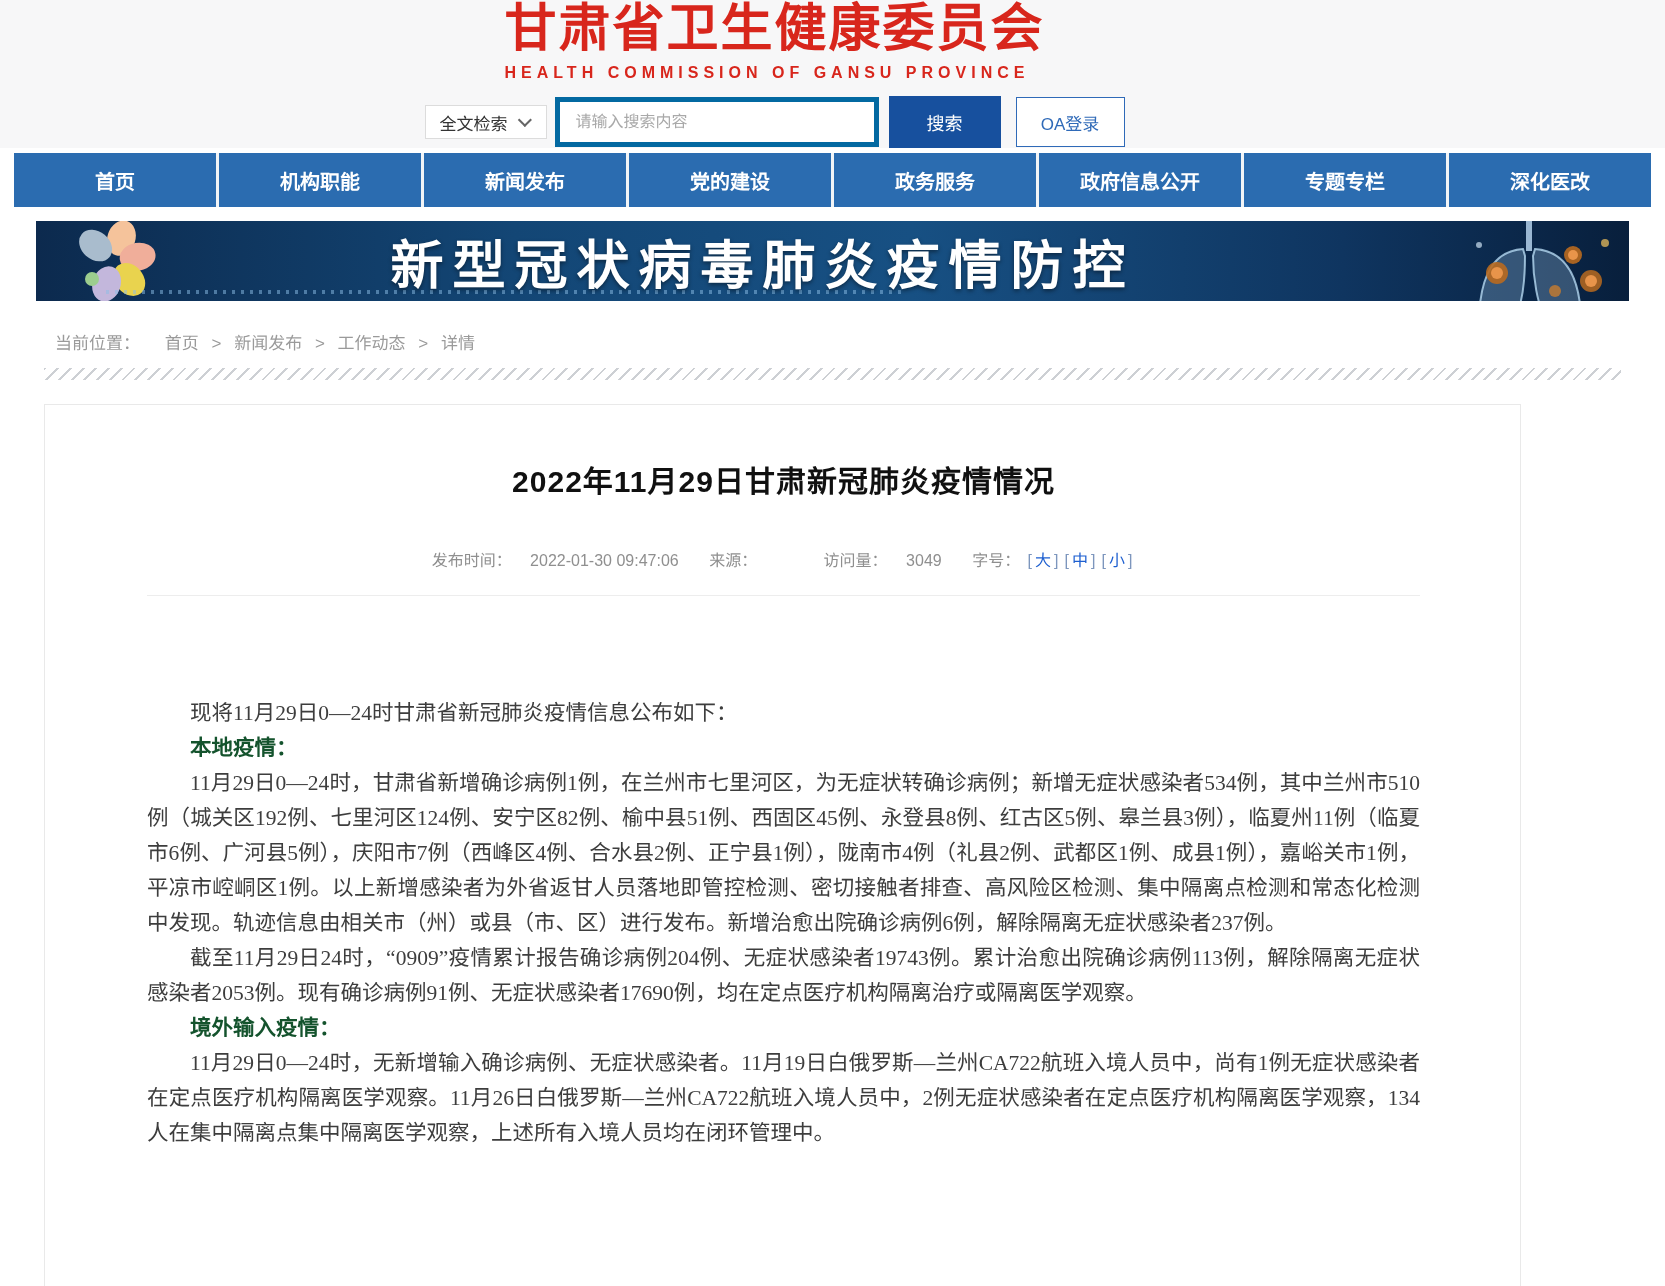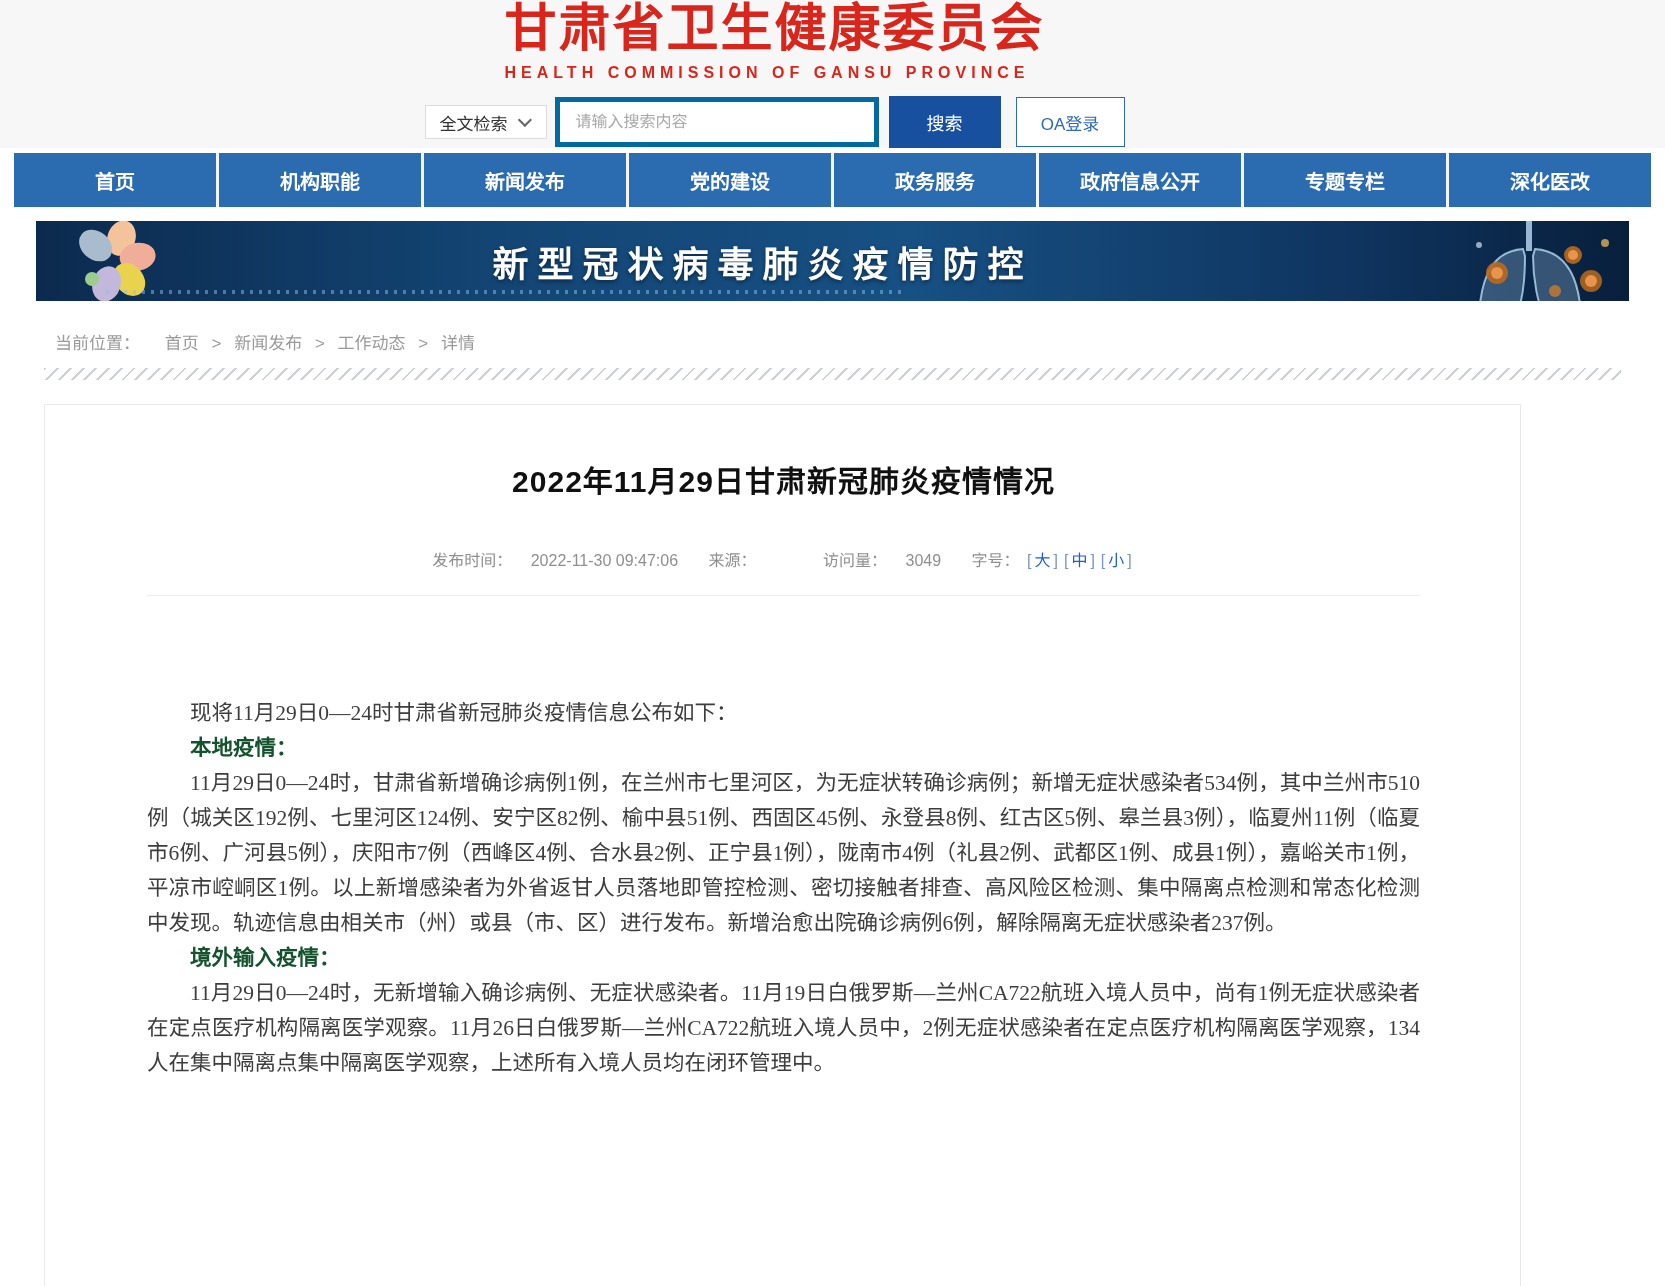--- a/index.html
+++ b/index.html
@@ -57,21 +57,21 @@
   .banner {
     margin:14px 36px 0; height:80px; position:relative; overflow:hidden;
     background:linear-gradient(90deg,#0c2a4e 0%,#134675 30%,#175083 55%,#0f3560 82%,#081f3c 100%);
     display:flex; align-items:center; justify-content:center; cursor:pointer;
   }
   .banner::after {
     content:""; position:absolute; left:70px; bottom:7px; width:800px; height:4px;
     background:repeating-linear-gradient(90deg,rgba(140,190,230,.5) 0 3px,transparent 3px 9px);
   }
   .banner-title {
-    color:#fff; font-size:36px; font-weight:bold; letter-spacing:9px;
+    color:#fff; font-size:53px; font-weight:bold; letter-spacing:9px;
     text-shadow:0 2px 4px rgba(0,0,0,.45); transform:translateX(-70px); z-index:2;
   }
   .pinwheel { position:absolute; left:36px; top:0; height:80px; width:84px; }
   .lungs { position:absolute; right:6px; top:0; height:80px; width:190px; }
 
   
   .breadcrumb { margin:28px 0 0 55px; font-size:17px; color:#9a9a9a; }
   .breadcrumb .bc-label { margin-right:20px; }
   .breadcrumb .bc-item { cursor:pointer; }
   .breadcrumb .bc-sep { margin:0 8px; }
@@ -177,29 +177,30 @@
   <span class="bc-item">详情</span>
 </div>
 
 <div class="hatch"></div>
 
 <div class="card">
   <h1 class="article-title">2022年11月29日甘肃新冠肺炎疫情情况</h1>
 
   <div class="meta">
     <span>发布时间：</span>
-    <span class="m-val">2022-11-30 09:47:06</span>
+    <span class="m-val">2022-01-30 09:47:06</span>
     <span class="m-gap-sm">来源：</span>
     <span></span>
     <span class="m-gap-lg">访问量：</span>
     <span class="m-val">3049</span>
     <span class="m-gap-sm">字号：</span>
     <span class="bk">[</span><span class="blue">大</span><span class="bk">]</span><span class="bk">[</span><span class="blue">中</span><span class="bk">]</span><span class="bk">[</span><span class="blue">小</span><span class="bk">]</span>
   </div>
 
   <div class="article-body">
     <p>现将11月29日0—24时甘肃省新冠肺炎疫情信息公布如下：</p>
     <p class="section">本地疫情：</p>
     <p>11月29日0—24时，甘肃省新增确诊病例1例，在兰州市七里河区，为无症状转确诊病例；新增无症状感染者534例，其中兰州市510例（城关区192例、七里河区124例、安宁区82例、榆中县51例、西固区45例、永登县8例、红古区5例、皋兰县3例），临夏州11例（临夏市6例、广河县5例），庆阳市7例（西峰区4例、合水县2例、正宁县1例），陇南市4例（礼县2例、武都区1例、成县1例），嘉峪关市1例，平凉市崆峒区1例。以上新增感染者为外省返甘人员落地即管控检测、密切接触者排查、高风险区检测、集中隔离点检测和常态化检测中发现。轨迹信息由相关市（州）或县（市、区）进行发布。新增治愈出院确诊病例6例，解除隔离无症状感染者237例。</p>
+    <p>截至11月29日24时，“0909”疫情累计报告确诊病例204例、无症状感染者19743例。累计治愈出院确诊病例113例，解除隔离无症状感染者2053例。现有确诊病例91例、无症状感染者17690例，均在定点医疗机构隔离治疗或隔离医学观察。</p>
     <p class="section">境外输入疫情：</p>
     <p>11月29日0—24时，无新增输入确诊病例、无症状感染者。11月19日白俄罗斯—兰州CA722航班入境人员中，尚有1例无症状感染者在定点医疗机构隔离医学观察。11月26日白俄罗斯—兰州CA722航班入境人员中，2例无症状感染者在定点医疗机构隔离医学观察，134人在集中隔离点集中隔离医学观察，上述所有入境人员均在闭环管理中。</p>
   </div>
 </div>
 
 </body></html>

